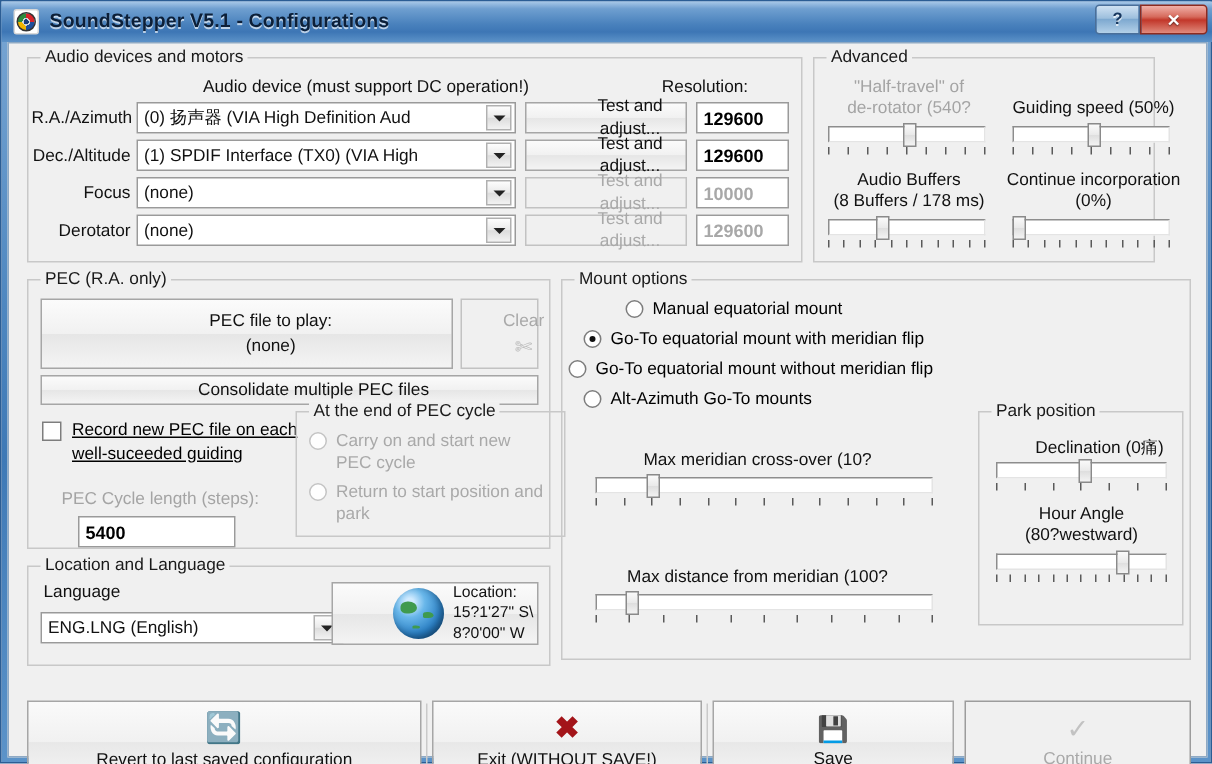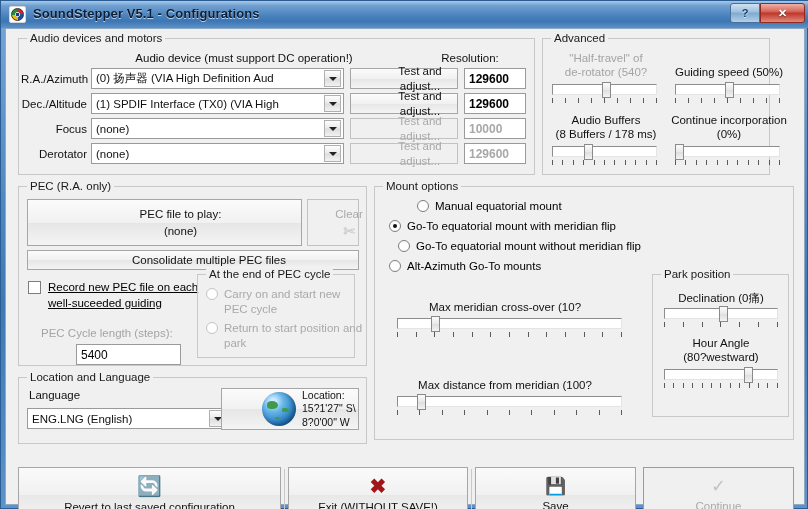--- a/index.html
+++ b/index.html
@@ -105,21 +105,21 @@
   }
 
   
   .txt {
     position: absolute; height: 21px; background: #ffffff;
     border: 1px solid #9a9a9a; padding: 0 4px;
     display: flex; align-items: center;
     font-size: 12px; font-weight: bold; color: #000;
   }
   .txt.dim { color: #a8a8a8; font-weight: bold; }
-  .txt.norm { font-weight: normal; font-size: 12px; margin-left: 24px; }
+  .txt.norm { font-weight: bold; font-size: 12px; }
 
   
   .btn {
     position: absolute;
     background: linear-gradient(180deg,#fbfbfb 0%,#f1f1f1 50%,#e6e6e6 51%,#f4f4f4 100%);
     border: 1px solid #a6a6a6;
     display: flex; align-items: center; justify-content: center;
     font-size: 11.5px; color: #111; text-align: center;
     line-height: 1.25;
     padding-left: 32px;
@@ -351,21 +351,21 @@
       <div class="btn" style="left:8px; top:63px; width:332px; height:20px;">Consolidate multiple PEC files</div>
 
       <div class="check" style="left:9px; top:93px; width:175px;text-decoration:underline;">
         <div class="box"></div>
         <span><span>Record new PEC file on each</span><br><span>well-suceeded guiding</span></span>
       </div>
 
       <div class="lbl dim" style="left:22px; top:140px;">PEC Cycle length (steps):</div>
       <div class="txt norm" style="left:33px; top:157px; width:105px;">5400</div>
 
-      <div class="grp" style="left:178px; top:87px; width:158px; height:84px;text-decoration:underline;">
+      <div class="grp" style="left:178px; top:87px; width:180px; height:84px;text-decoration:underline;">
         <div class="grp-title">At the end of PEC cycle</div>
         <div class="radio dim" style="left:8px; top:12px; align-items:flex-start;">
           <div class="dot" style="margin-top:1px;"></div>
           <span class="dim lbl" style="position:static; color:#a9a9a9; line-height:1.3;"><span>Carry on and start new</span><br><span>PEC cycle</span></span>
         </div>
         <div class="radio dim" style="left:8px; top:46px; align-items:flex-start;">
           <div class="dot" style="margin-top:1px;"></div>
           <span class="dim lbl" style="position:static; color:#a9a9a9; line-height:1.3;"><span>Return to start position and</span><br><span>park</span></span>
         </div>
       </div>
@@ -375,21 +375,21 @@
       <div class="grp-title">Mount options</div>
 
       <div class="radio" style="left:14px; top:13px;margin-left:28px;">
         <div class="dot"></div>
         <span>Manual equatorial mount</span>
       </div>
       <div class="radio on" style="left:14px; top:33px;">
         <div class="dot"></div>
         <span>Go-To equatorial mount with meridian flip</span>
       </div>
-      <div class="radio" style="left:23px; top:53px;">
+      <div class="radio" style="left:4px; top:53px;">
         <div class="dot"></div>
         <span>Go-To equatorial mount without meridian flip</span>
       </div>
       <div class="radio" style="left:14px; top:73px;">
         <div class="dot"></div>
         <span>Alt-Azimuth Go-To mounts</span>
       </div>
 
       <div class="lbl c" style="left:10px; top:114px; width:240px;">Max meridian cross-over (10?</div>
       <div class="slider" style="left:22px; top:131px; width:225px; height:22px;">
@@ -427,21 +427,21 @@
             <i></i>
             <i></i>
             <i></i>
             <i></i>
           </div>
       </div>
 
       <div class="grp" style="left:277px; top:87px; width:137px; height:143px;">
         <div class="grp-title">Park position</div>
 
-        <div class="lbl c" style="left:3px; top:16px; width:130px;">Declination (0痛)</div>
+        <div class="lbl c" style="left:15px; top:16px; width:130px;">Declination (0痛)</div>
         <div class="slider" style="left:11px; top:33px; width:114px; height:22px;">
           <div class="track"></div>
           <div class="thumb" style="left:48%;"></div>
           <div class="ticks">
               <i></i>
               <i></i>
               <i></i>
               <i></i>
               <i></i>
               <i></i>

